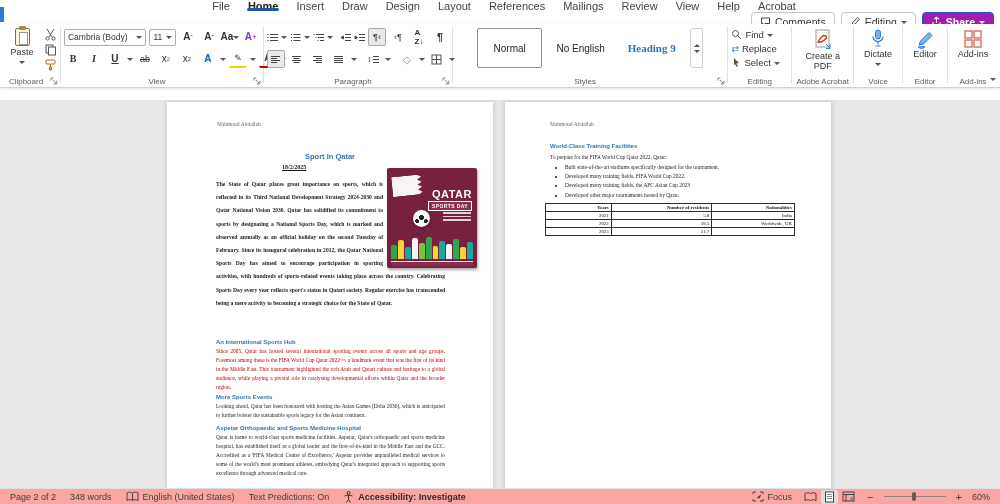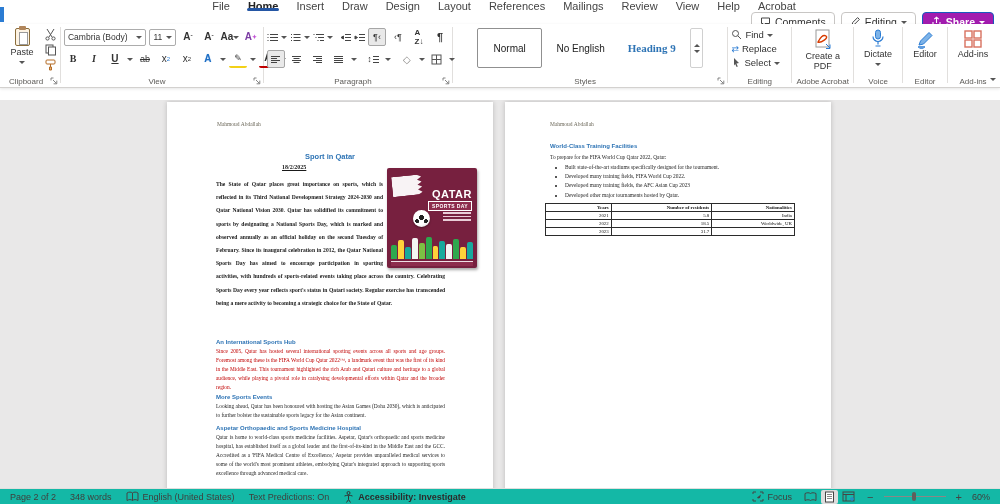--- a/index.html
+++ b/index.html
@@ -103,21 +103,21 @@
   .h2head { top:41px; } .p2intro { top:51px; text-align:left; }
   .bullets { position:absolute; top:62px; left:60px; width:222px; font-family:"Liberation Serif",serif; font-size:5.4px; line-height:6px; color:#1f1f1f; }
   .bullets li { margin-bottom:3.2px; list-style:disc; }
   .tblwrap { position:absolute; top:101px; left:40px; }
   table.doc { border-collapse:collapse; width:250px; font-family:"Liberation Serif",serif; font-size:4.9px; color:#111; }
   table.doc td, table.doc th { border:1px solid #2b2b2b; text-align:right; padding:0 2px; height:8px; font-weight:600; }
   table.doc td { font-weight:400; }
   .c1 { width:66px; } .c2 { width:101px; } .c3 { width:83px; }
 
   
-  .status { position:absolute; bottom:0; left:0; right:0; height:16px; background:#14b8a6; border-top:1px solid #e1dfdd; display:flex; align-items:center; font-size:9px; color:#3f3e3c; padding:0 10px; gap:14px; }
+  .status { position:absolute; bottom:0; left:0; right:0; height:16px; background:#fca5a5; border-top:1px solid #e1dfdd; display:flex; align-items:center; font-size:9px; color:#3f3e3c; padding:0 10px; gap:14px; }
   .status .bold { font-weight:bold; color:#2b2b2b; }
   .srow { display:flex; align-items:center; gap:4px; }
   .sright { margin-left:auto; display:flex; align-items:center; gap:10px; }
   .viewbtn { width:17px; height:14px; display:flex; align-items:center; justify-content:center; border-radius:2px; }
   .viewbtn.sel { background:#dcdcdc; }
   .ztrack { width:62px; height:1px; background:#8a8886; position:relative; }
   .zthumb { position:absolute; left:46%; top:-4px; width:4px; height:9px; background:#605e5c; border-radius:2px; }
   .zmark { position:absolute; left:50%; top:-2px; width:1px; height:5px; background:#8a8886; }
   .zsign { font-size:11px; color:#444; }
 </style>

